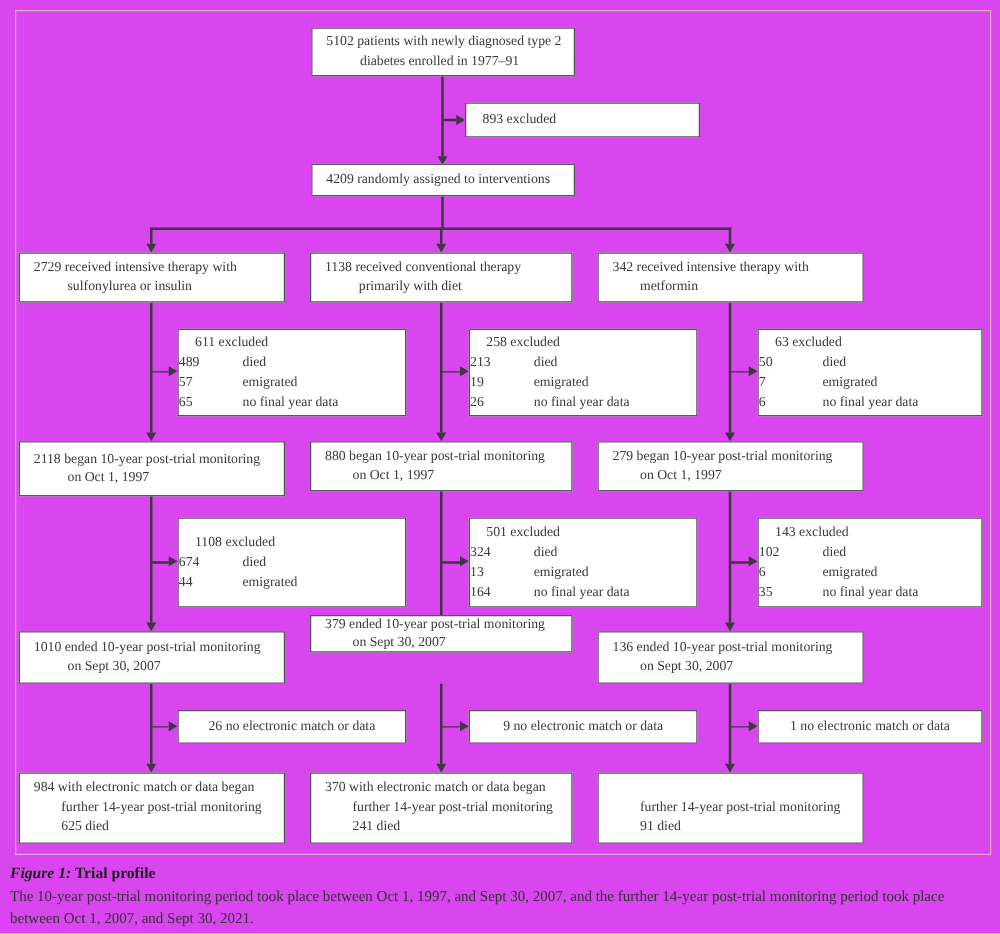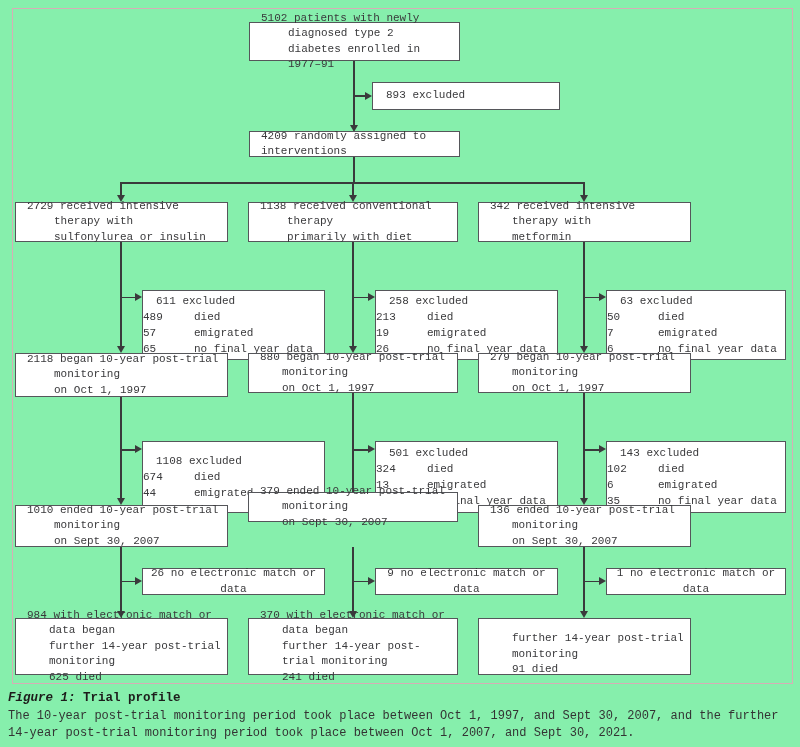--- a/index.html
+++ b/index.html
@@ -1,33 +1,33 @@
 <!DOCTYPE html>
 <html><head>
 <meta charset="utf-8">
 <style>
   html,body { margin:0; padding:0; background:#ffffff; }
   #canvas {
-    position:relative; width:800px; height:747px; background:#86efac;
-    font-family:Liberation Mono, monospace;
+    position:relative; width:800px; height:747px; background:#d946ef;
+    font-family:Liberation Serif, serif;
     color:#39393b; overflow:hidden;
   }
   #frame {
     position:absolute; left:12px; top:8px; width:781px; height:676px;
     border:1.5px solid #d6aeb6; box-sizing:border-box;
   }
   .box {
     position:absolute; background:#ffffff; border:1.5px solid #55565a;
     box-sizing:border-box; display:flex; flex-direction:column;
     justify-content:center; font-size:11px; line-height:15.5px;
   }
   .box .t { padding-left:11px; padding-right:5px; }
   .hang4 .t { padding-left:38px; text-indent:-27px; }
   .hang3 .t { padding-left:33px; text-indent:-22px; }
-  .ex { line-height:16px;margin-top:27px; }
+  .ex { line-height:16px; }
   .ex .first { padding-left:13px; }
   .ex .num { display:inline-block; width:46px; text-align:left; margin-right:5px; }
   .center { align-items:center; text-align:center; }
   .vl { position:absolute; width:1.5px; background:#3a3a3c; }
   .hl { position:absolute; height:1.5px; background:#3a3a3c; }
   .ad { position:absolute; width:0; height:0;
         border-left:4.5px solid transparent; border-right:4.5px solid transparent;
         border-top:7px solid #3a3a3c; }
   .ar { position:absolute; width:0; height:0;
         border-top:4.5px solid transparent; border-bottom:4.5px solid transparent;

